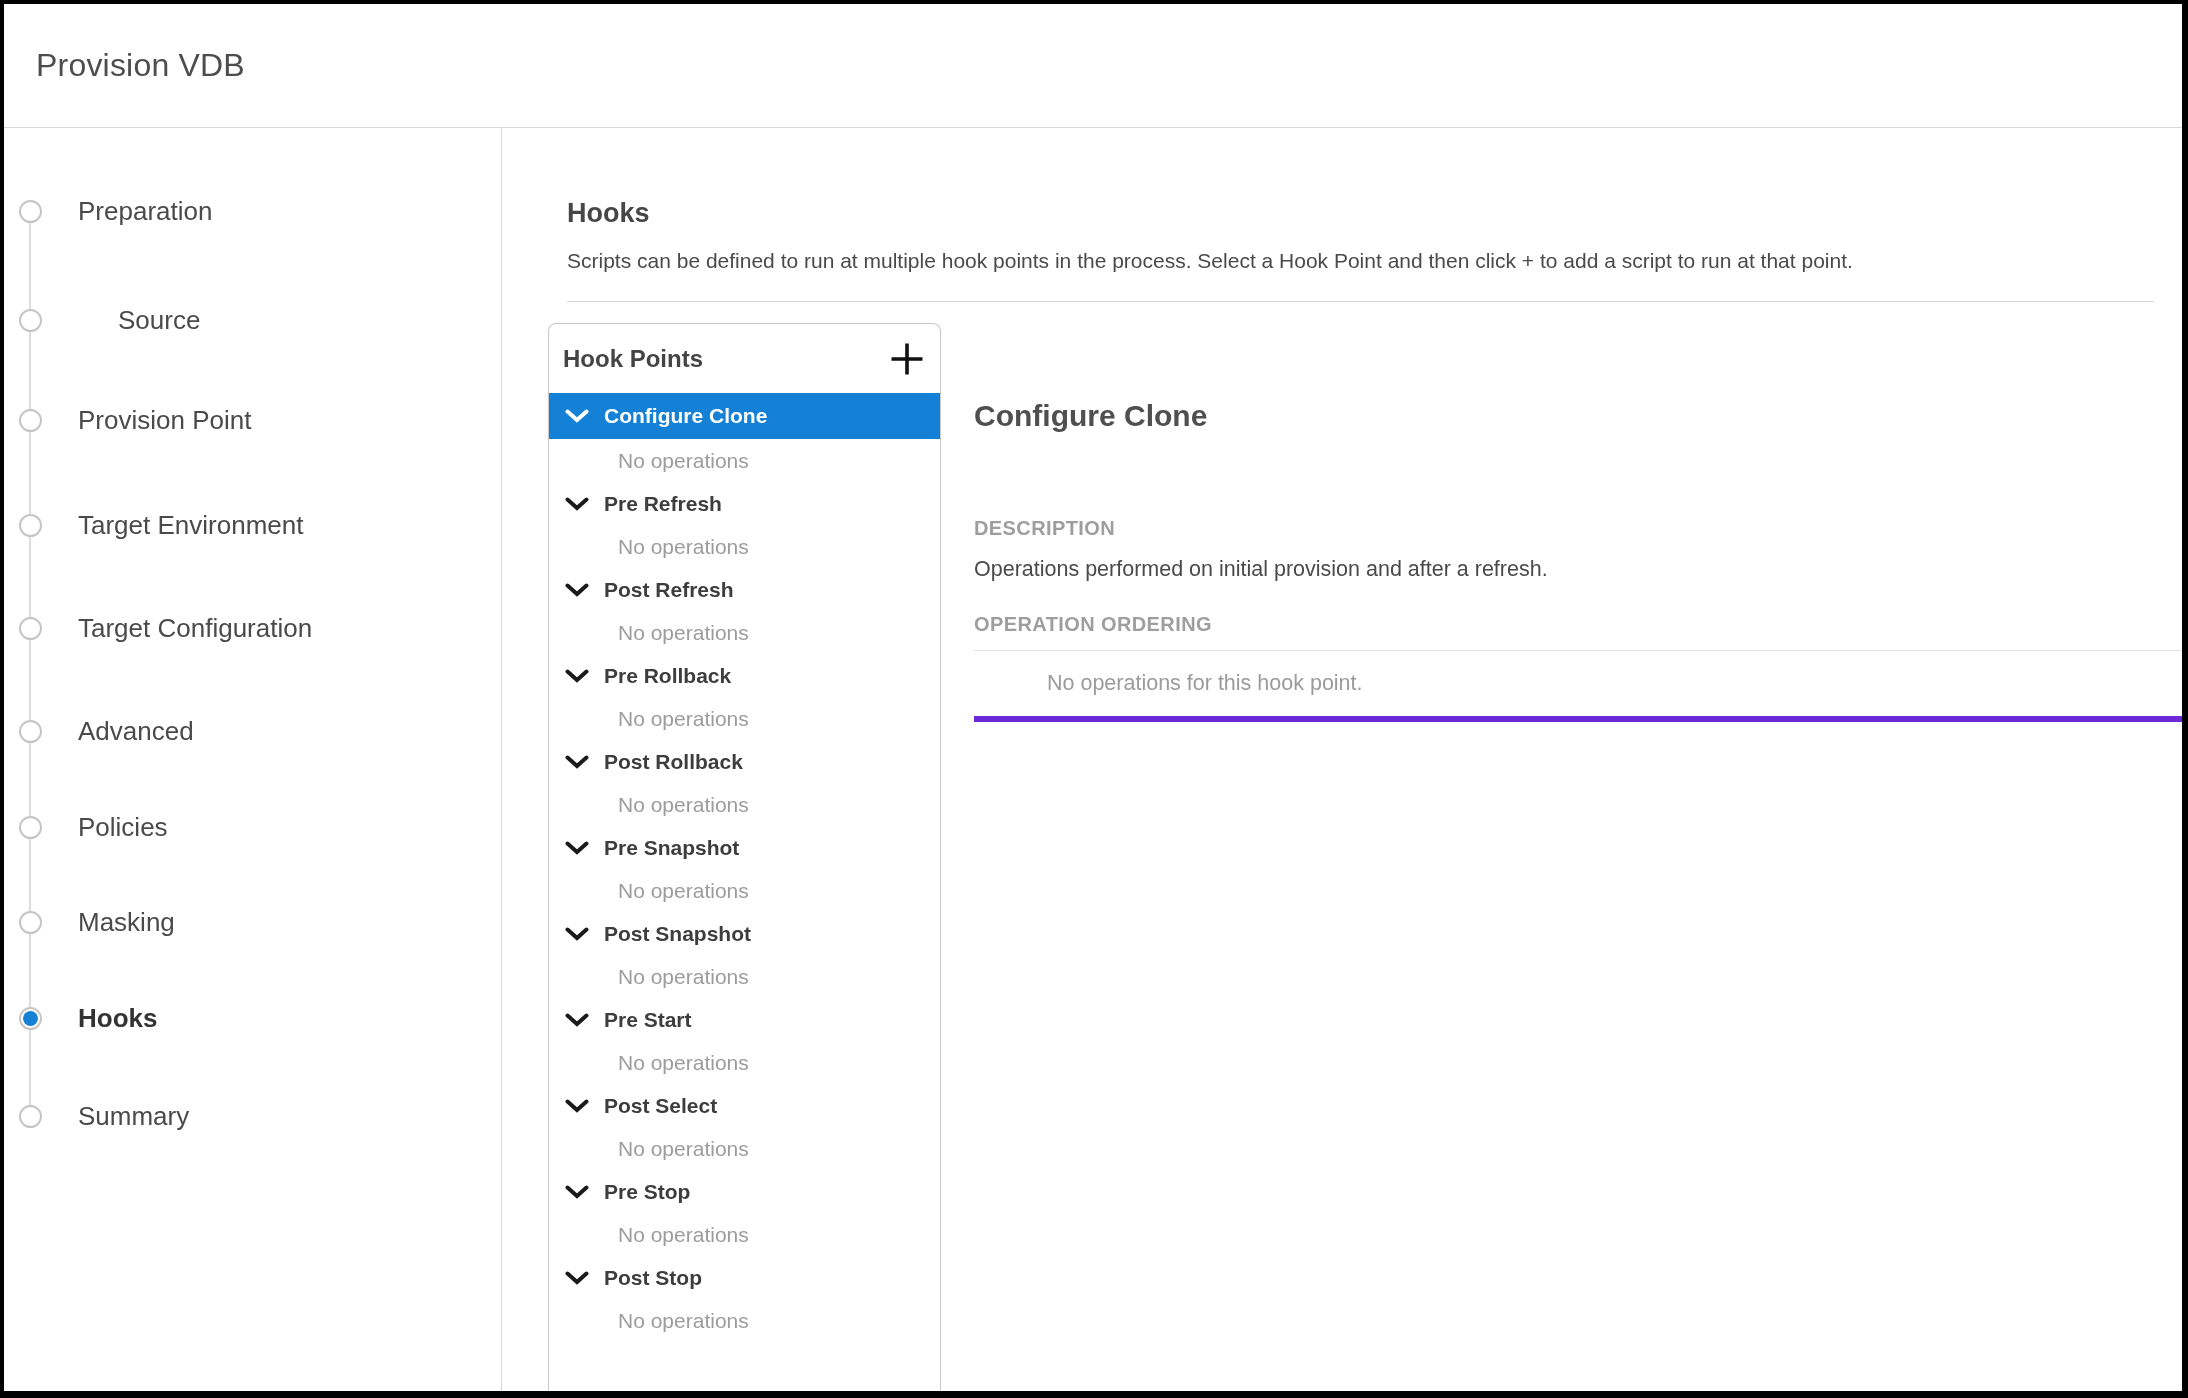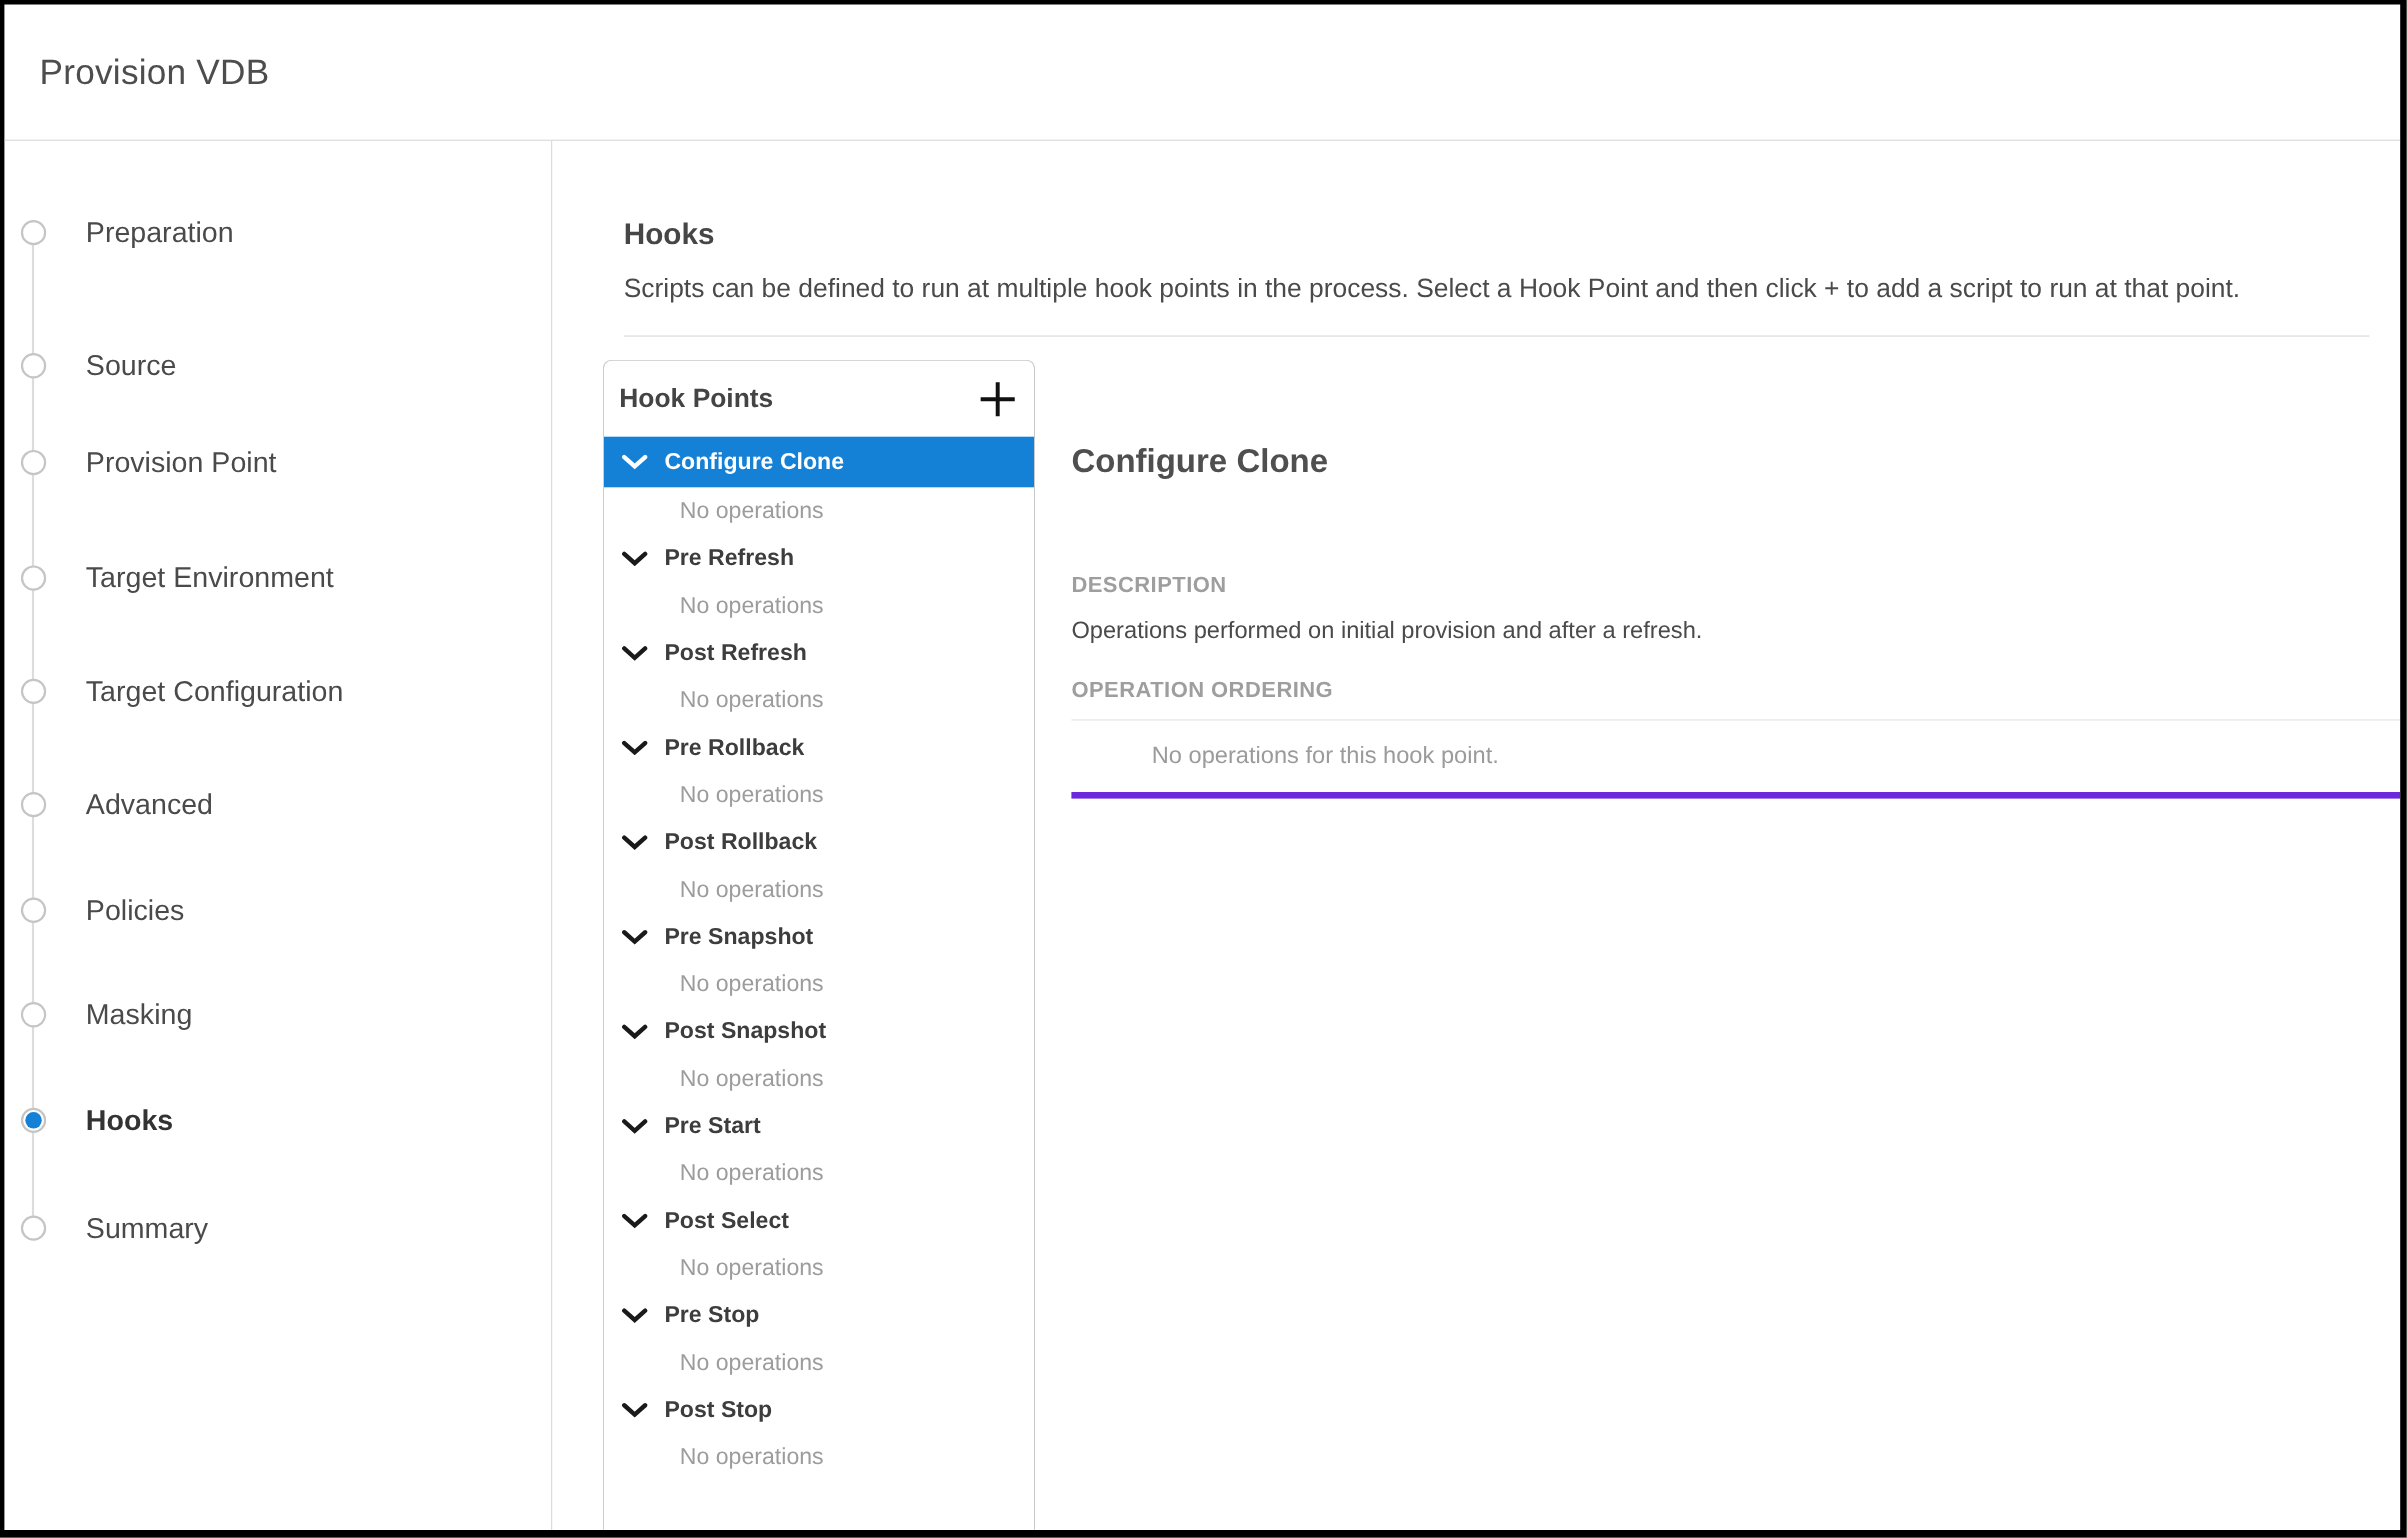--- a/index.html
+++ b/index.html
@@ -26,21 +26,21 @@
   .dot{width:23px;height:23px;border:2px solid #c5c5c5;border-radius:50%;background:#fff;
        margin-left:15px;flex:none;display:flex;align-items:center;justify-content:center;position:relative;z-index:1;}
   .dot-inner{width:15px;height:15px;border-radius:50%;background:#1581d6;}
   .step-label{margin-left:36px;font-size:26px;color:#4a4a4a;}
   .step.active .step-label{font-weight:bold;color:#333;}
 
   
   .main{flex:1;display:flex;flex-direction:column;min-width:0;}
   .main-head{margin:0 28px 0 65px;}
   .main-head h2{margin:70px 0 0 0;font-size:27px;font-weight:bold;color:#464646;}
-  .main-head p{margin:20px 0 0 0;font-size:24px;color:#4a4a4a;}
+  .main-head p{margin:20px 0 0 0;font-size:21px;color:#4a4a4a;}
   .section-divider{height:1px;background:#d8d8d8;margin-top:28px;}
 
   .columns{display:flex;margin-left:46px;margin-top:21px;flex:1;min-height:0;align-items:stretch;}
 
   
   .panel{width:393px;flex:none;border:1px solid #c9c9c9;border-bottom:none;
          border-radius:8px 8px 0 0;overflow:hidden;background:#fff;}
   .panel-header{height:69px;display:flex;align-items:center;padding:0 16px 0 14px;}
   .panel-title{font-size:24px;font-weight:bold;color:#444;flex:1;}
   .add-btn{background:none;border:none;padding:0;margin:0;cursor:pointer;color:#111;
@@ -76,21 +76,21 @@
   <div class="bodywrap">
 
     <nav class="sidebar">
       <div class="stepper">
         <div class="connector"></div>
 
       <div class="step" style="top: 69px;">
             <span class="dot"></span>
             <span class="step-label">Preparation</span>
           </div>
-          <div class="step" style="top: 190px;">
+          <div class="step" style="top: 178px; gap: 40px;">
             <span class="dot"></span>
             <span class="step-label">Source</span>
           </div>
           <div class="step" style="top: 383px;">
             <span class="dot"></span>
             <span class="step-label">Target Environment</span>
           </div>
           <div class="step" style="top: 278px;">
             <span class="dot"></span>
             <span class="step-label">Provision Point</span>

